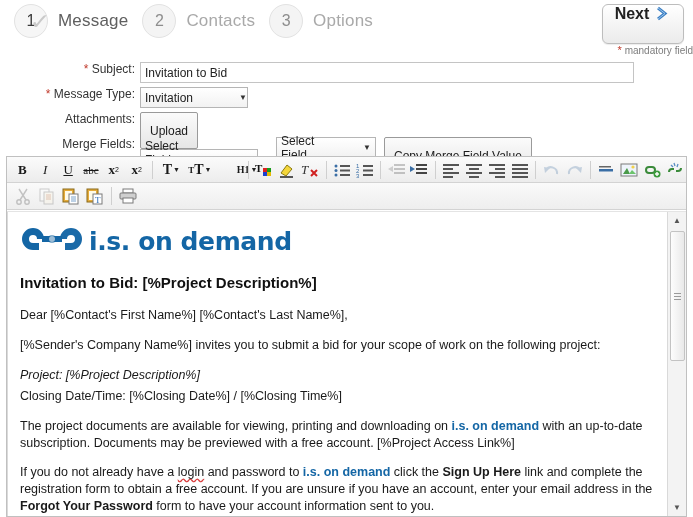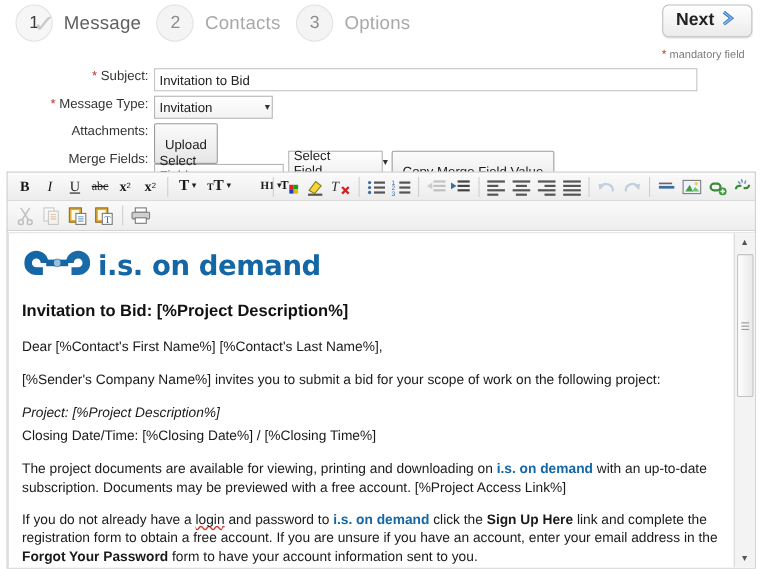--- a/index.html
+++ b/index.html
@@ -31,32 +31,32 @@
   .step.active .step-label { color: #5f5f5f; }
   .check-mark {
     position: absolute; left: 17px; top: 7px;
     font-size: 22px; color: #c9c9c9; line-height: 1;
     transform: scaleX(1.15);
   }
 
   
   #next-btn {
     position: absolute; right: 9px; top: 4px;
-    width: 82px; height: 30px;
+    width: 82px; height: 40px;
     background: linear-gradient(#ffffff, #ebebeb);
     border: 1px solid #bdbdbd; border-radius: 6px;
-    display: flex; align-items: center; justify-content: center;
+    display: flex; justify-content: center;
     gap: 5px; cursor: pointer;
     box-shadow: 0 1px 1px rgba(0,0,0,.08);
   }
   #next-btn .lbl { font-size: 16px; font-weight: bold; color: #222; }
   .chev { display: inline-block; }
 
   .mandatory {
-    position: absolute; right: 16px; top: 44px;
+    position: absolute; right: 0; top: 44px;
     font-size: 10px; color: #7c7c7c; white-space: nowrap;
   }
   .mandatory .star { color: #c0392b; font-size: 11px; }
 
   
   #form { position: absolute; left: 0; top: 62px; width: 693px; }
   .frow { display: flex; align-items: flex-start; height: 21px; margin-bottom: 4px; }
   .flabel {
     width: 140px; text-align: right; padding-right: 5px;
     font-size: 12px; color: #333; white-space: nowrap;
@@ -242,21 +242,21 @@
   </div>
 
   <div class="frow">
     <div class="flabel">
       <span>Merge Fields:</span>
     </div>
     <div class="sel" style="width:118px;margin-top:12px;">
       <span>Select Field Type</span>
       <span class="arrow">▼</span>
     </div>
-    <div class="sel" style="width:86px;margin-left:4px;">
+    <div class="sel" style="width:100px;margin-left:18px;">
       <span>Select Field</span>
       <span class="arrow">▼</span>
     </div>
     <div class="btn-std" style="margin-left:8px;">
       <span>Copy Merge Field Value</span>
     </div>
   </div>
 
 </div>
 

